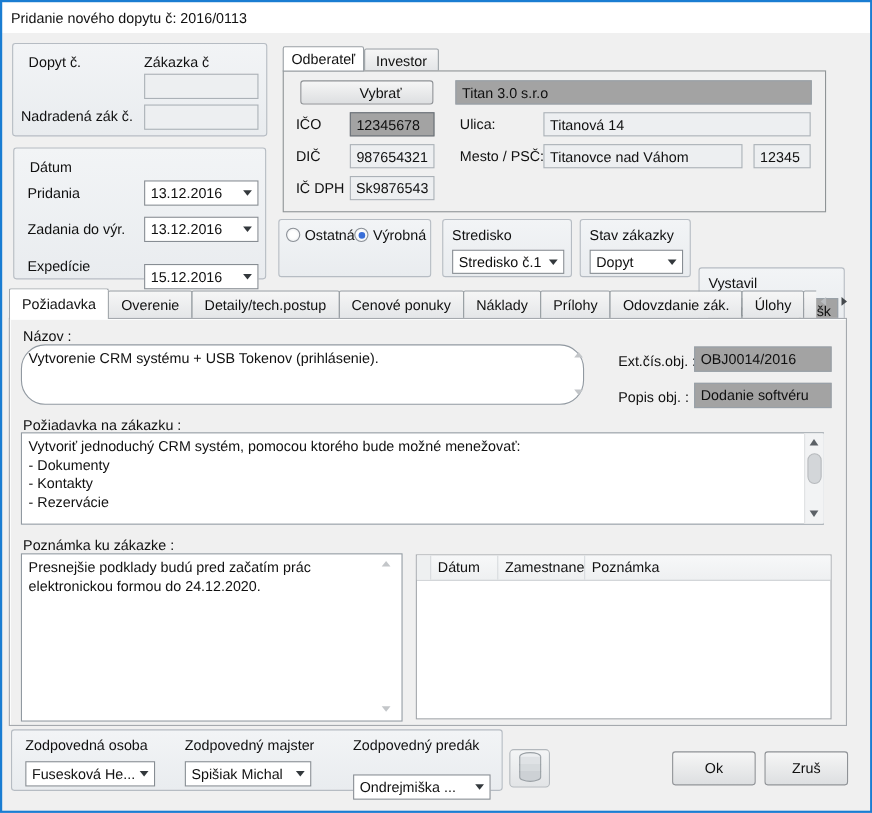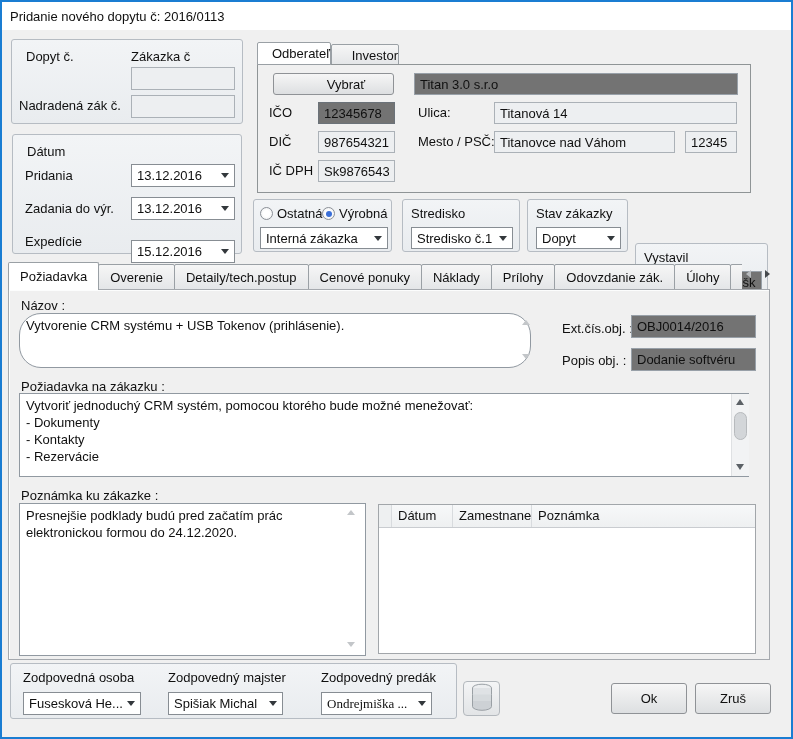--- a/index.html
+++ b/index.html
@@ -10,40 +10,40 @@
   }
   .win-border{position:absolute;inset:0;border:2px solid #1a7dd2;pointer-events:none;z-index:60;}
   .titlebar{position:absolute;left:2px;top:2px;right:2px;height:28px;background:#ffffff;z-index:1;}
   .title-text{position:absolute;left:8px;top:7px;white-space:nowrap;}
   .body-bg{position:absolute;left:2px;top:30px;right:2px;bottom:2px;background:#f0f0f0;}
 
   .lbl{position:absolute;white-space:nowrap;color:#101010;}
   .groupbox{position:absolute;background:linear-gradient(#f2f4f6,#e9ecef);
     border:1px solid #b6bcc3;border-radius:3px;box-sizing:border-box;}
 
-  .field{position:absolute;box-sizing:border-box;border:1px solid #98a0a8;background:#737373;
+  .field{position:absolute;box-sizing:border-box;border:1px solid #98a0a8;background:#a3a3a3;
     font:13px "Liberation Sans",sans-serif;padding:0 5px;color:#101010;}
   .field.ro{background:#edeff1;border-color:#abb1b7;}
   input.field{outline:none;}
 
   .combo{position:absolute;box-sizing:border-box;border:1px solid #878d93;background:#fff;
     display:flex;align-items:center;padding:0 5px;cursor:default;}
   .combo .txt{flex:1;overflow:hidden;white-space:nowrap;}
   .carr{width:0;height:0;border-left:4px solid transparent;border-right:4px solid transparent;
     border-top:5px solid #33383c;margin-left:4px;flex:none;}
 
   .btn{position:absolute;box-sizing:border-box;background:linear-gradient(#f6f6f6,#dddfe1);
     border:1px solid #8f9296;border-radius:3px;font:13px "Liberation Sans",sans-serif;
     color:#101010;text-align:center;cursor:default;}
 
   
   .tab{box-sizing:border-box;border:1px solid #9aa0a5;background:linear-gradient(#f6f6f6,#e4e6e8);
     text-align:center;cursor:default;white-space:nowrap;}
   .tab.active{background:#fff;z-index:5;}
-  .ctab{position:absolute;padding-top:3px;border-radius:2px 2px 0 0;text-align:right;}
+  .ctab{position:absolute;padding-top:3px;border-radius:2px 2px 0 0;}
   .cpanel{position:absolute;border:1px solid #8f9496;background:#f0f0f0;box-sizing:border-box;}
 
   .main-tabs{position:absolute;left:8px;top:262px;height:28px;width:734px;overflow:hidden;
     display:flex;align-items:flex-end;}
   .main-tabs .tab{height:26px;line-height:25px;padding:0 11px;margin-right:-1px;border-radius:2px 2px 0 0;}
   .main-tabs .tab.active{height:28px;line-height:27px;border-bottom:none;}
   .panel{position:absolute;left:8px;top:289px;width:762px;height:371px;background:#f0f0f0;
     border:1px solid #a5a9ae;box-sizing:border-box;box-shadow:inset 1px 1px 0 #fcfdfd;}
 
   
@@ -138,24 +138,20 @@
 <div class="groupbox" style="left:253px;top:199px;width:139px;height:53px;">
   <div class="radio" style="left:6px;top:6px;">
     <span class="rdot"></span>
     <span>Ostatná</span>
   </div>
   <div class="radio" style="left:68px;top:6px;">
     <span class="rdot">
         <span class="inner"></span>
       </span>
     <span>Výrobná</span>
-  </div>
-  <div class="combo" style="left:6px;top:27px;width:128px;height:22px;">
-    <span class="txt">Interná zákazka</span>
-    <span class="carr"></span>
   </div>
 </div>
 
 <div class="groupbox" style="left:402px;top:199px;width:118px;height:53px;">
   <div class="lbl" style="left:8px;top:6px;">Stredisko</div>
   <div class="combo" style="left:8px;top:27px;width:102px;height:22px;">
     <span class="txt">Stredisko č.1</span>
     <span class="carr"></span>
   </div>
 </div>
@@ -231,21 +227,21 @@
   <div class="lbl" style="left:310px;top:6px;">Zodpovedný predák</div>
 
   <div class="combo" style="left:12px;top:28px;width:118px;height:23px;">
     <span class="txt">Fusesková He...</span>
     <span class="carr"></span>
   </div>
   <div class="combo" style="left:157px;top:28px;width:115px;height:23px;">
     <span class="txt">Spišiak Michal</span>
     <span class="carr"></span>
   </div>
-  <div class="combo" style="left:310px;top:28px;width:111px;height:23px;font-family:Liberation Serif, serif;">
+  <div class="combo" style="left:310px;top:40px;width:125px;height:23px;">
     <span class="txt">Ondrejmiška ...</span>
     <span class="carr"></span>
   </div>
 </div>
 
 <div class="dbbtn" style="left:463px;top:681px;width:37px;height:35px;">
   <span>
     <svg width="24" height="28" viewBox="0 0 24 28">
       <ellipse cx="12" cy="5" rx="9.5" ry="3.8" fill="#eceef0" stroke="#9aa0a5"></ellipse>
       <path d="M2.5 5 v6.5 a9.5 3.8 0 0 0 19 0 V5" fill="#dfe2e5" stroke="#9aa0a5"></path>

